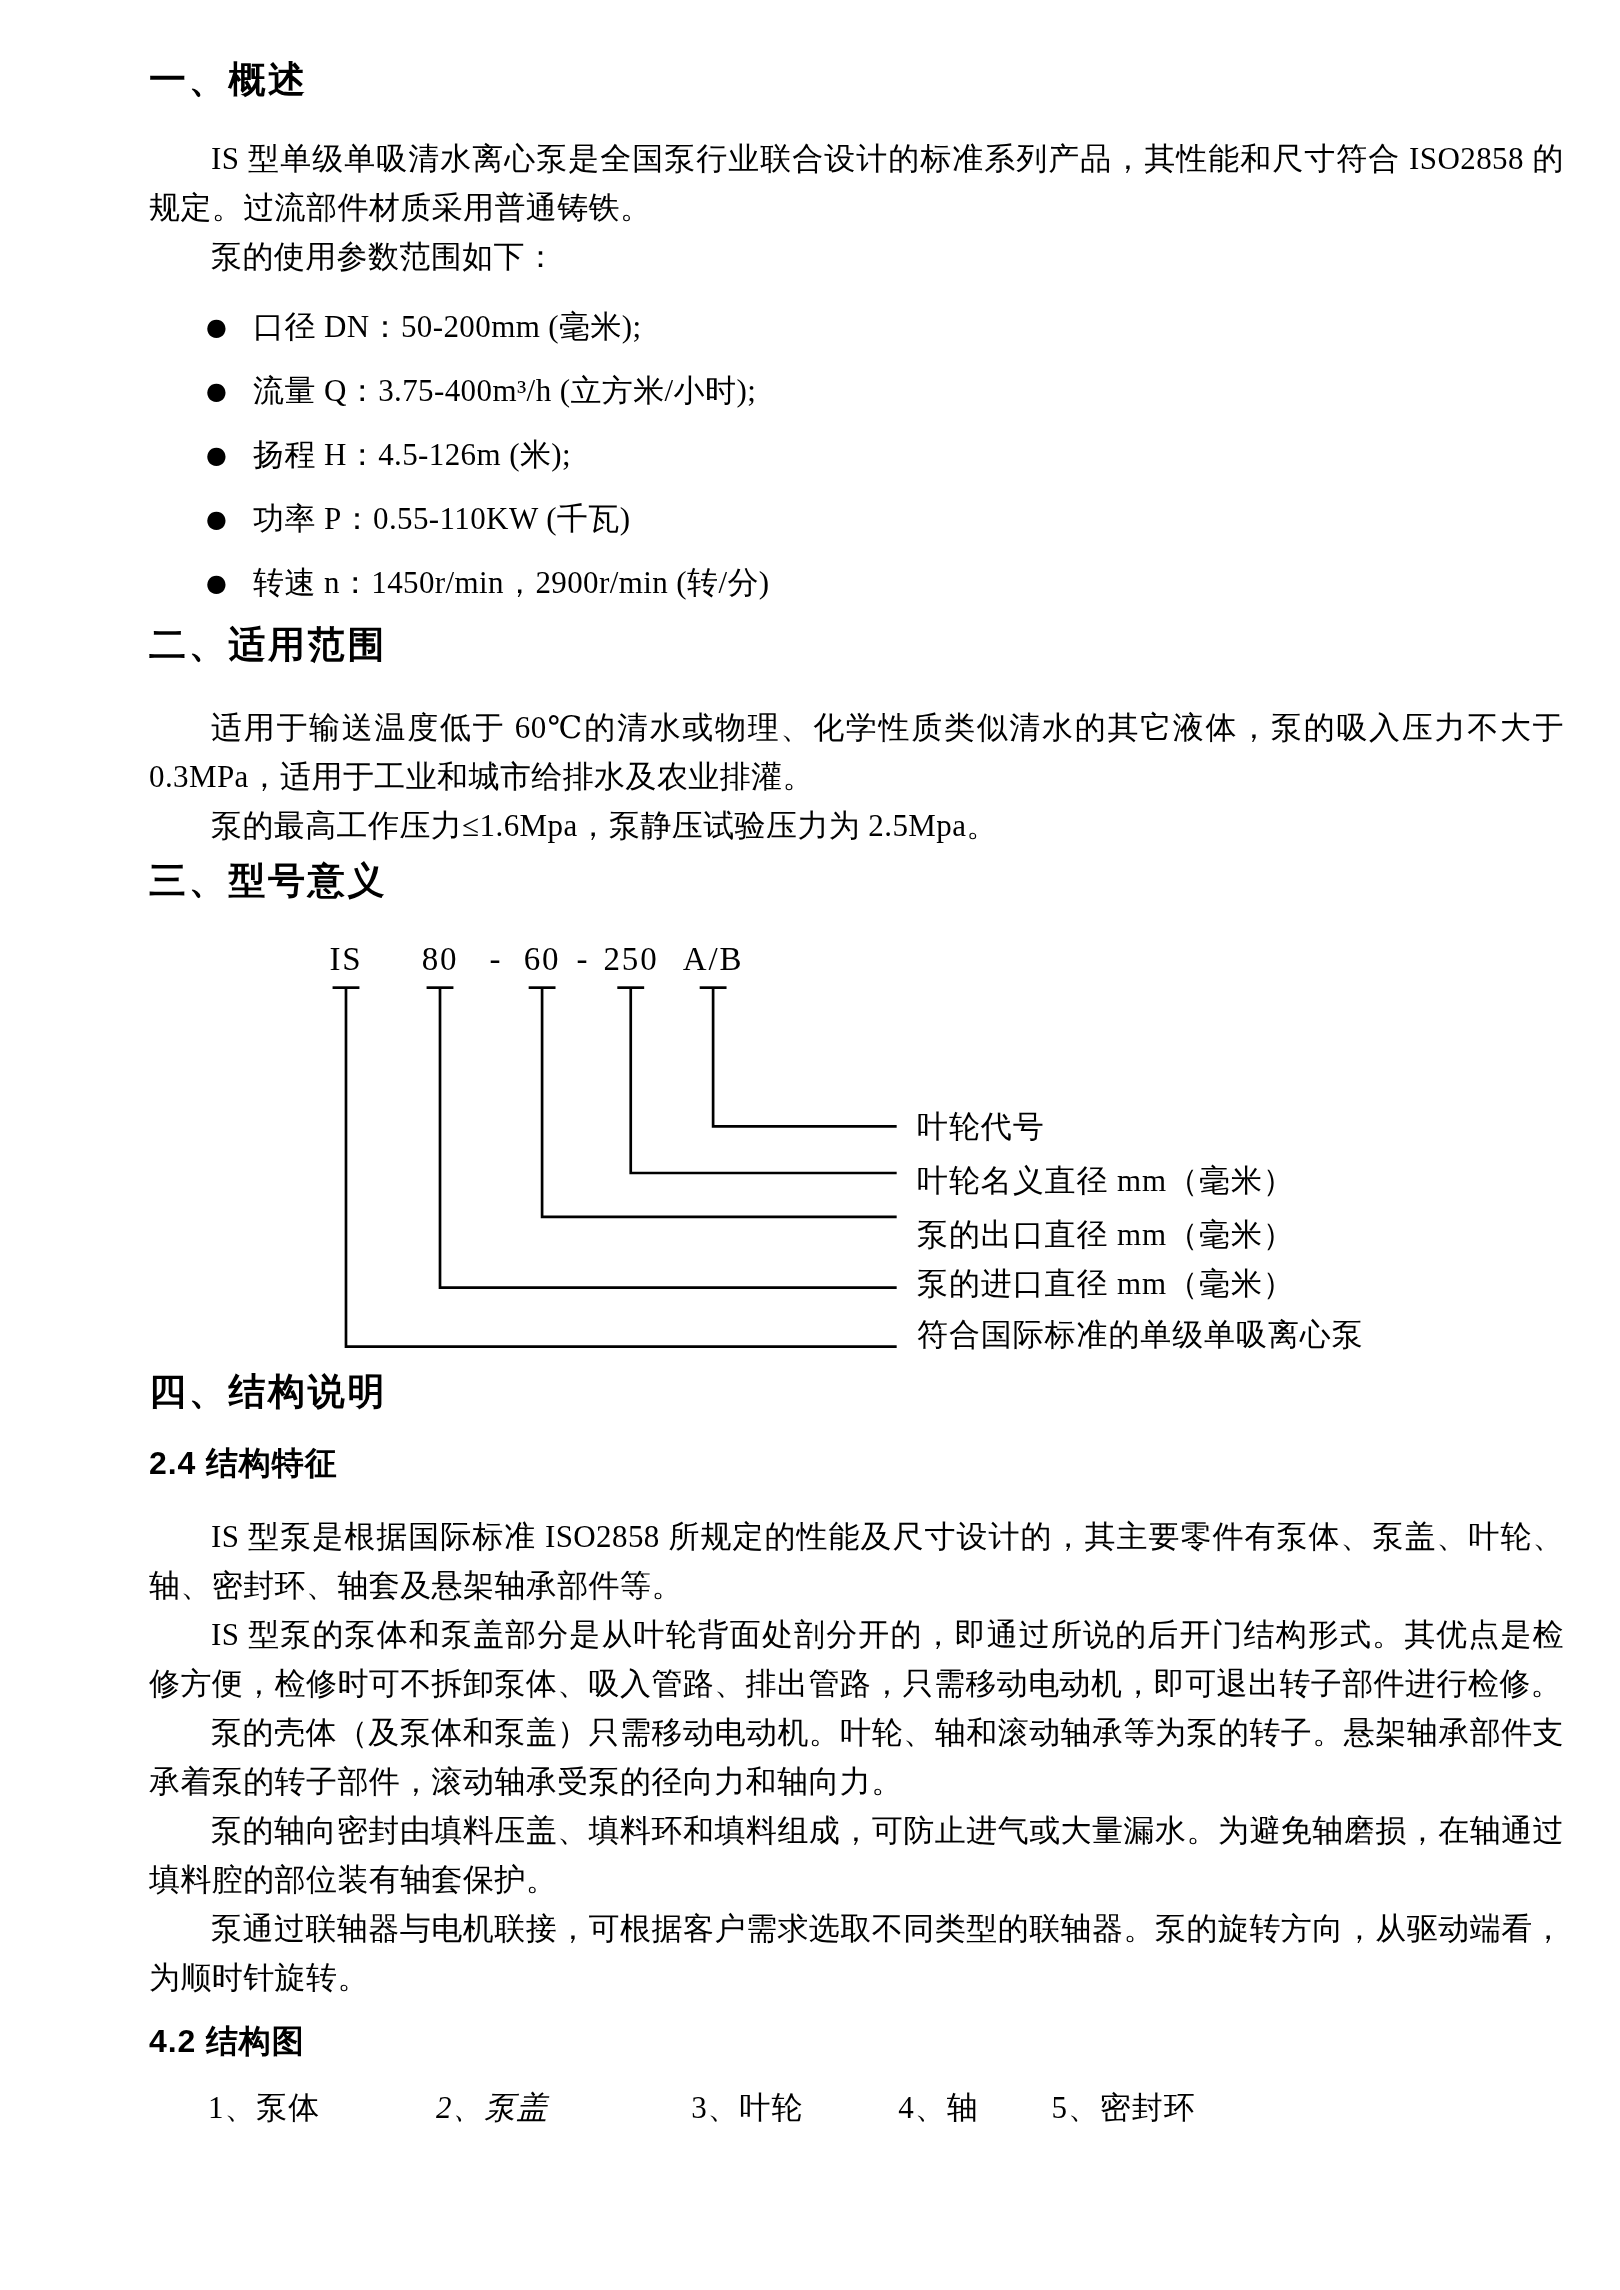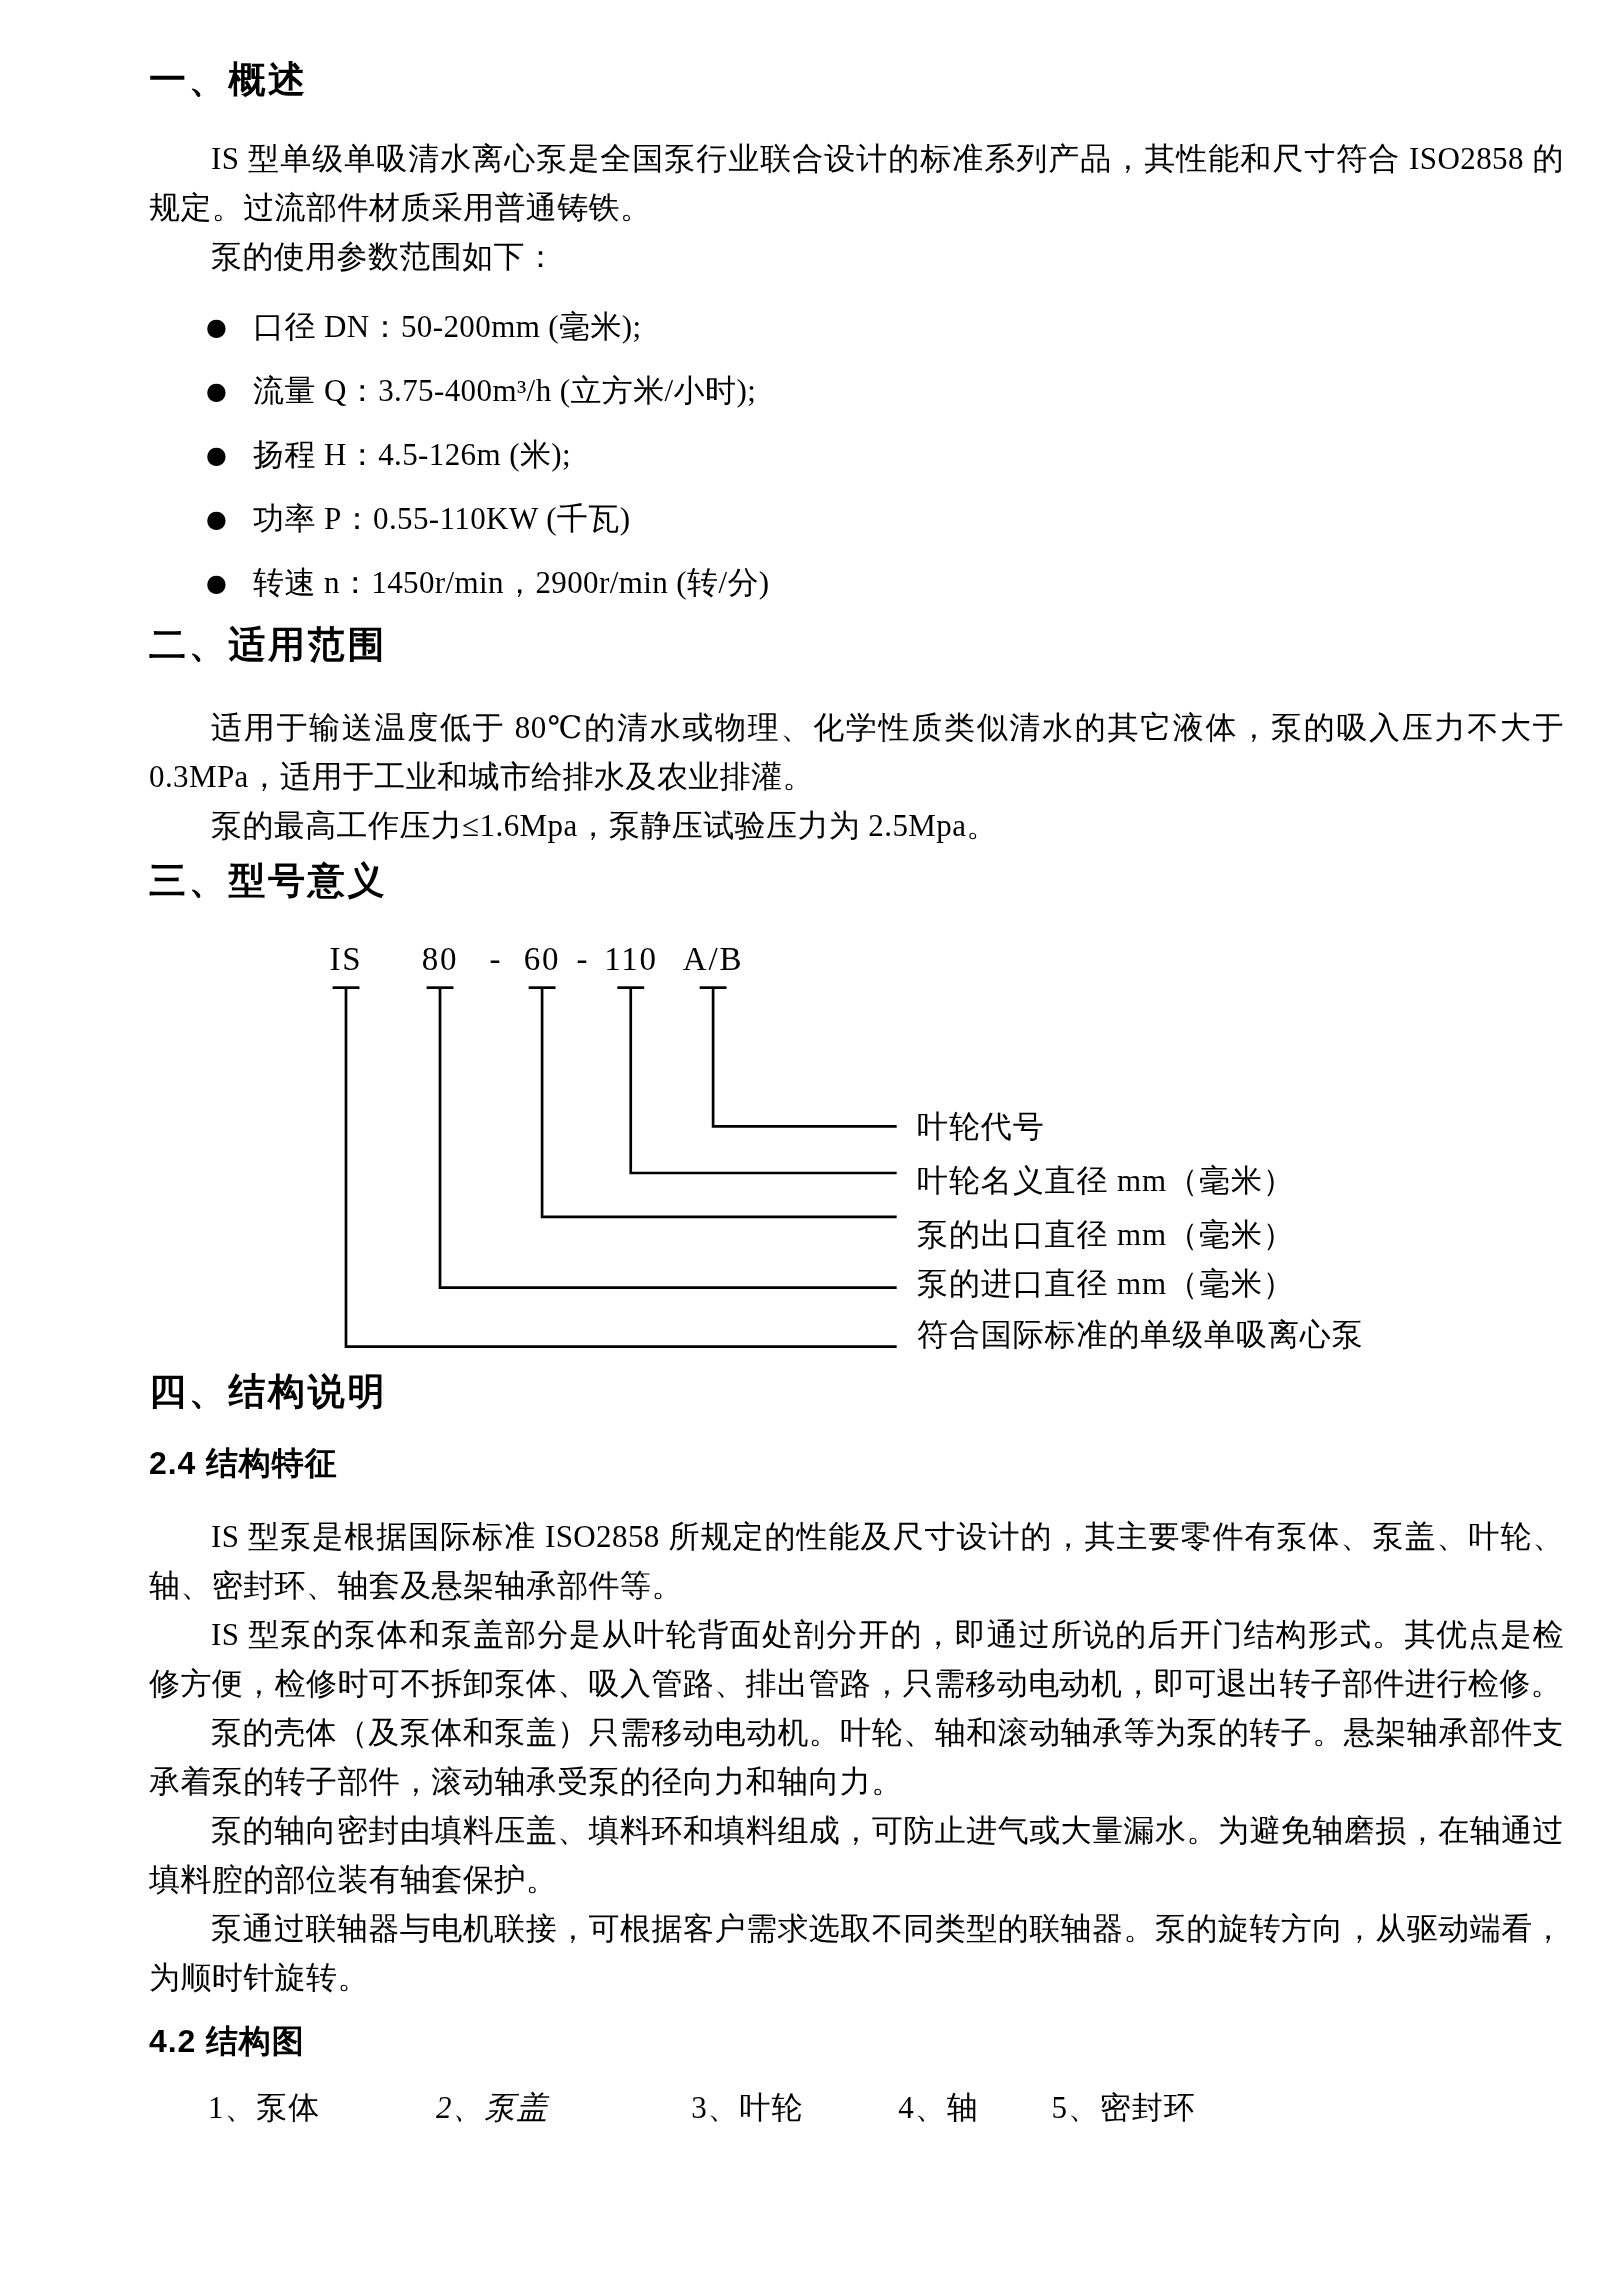--- a/index.html
+++ b/index.html
@@ -103,21 +103,21 @@
       </li>
       <li>
         <span class="bullet-dot">●</span>
         <span class="bullet-text">转速 n：1450r/min，2900r/min (转/分)</span>
       </li>
     </ul>
   </section>
 
   <section>
     <h1 class="sec-heading" id="h-application">二、适用范围</h1>
-    <p class="para">适用于输送温度低于 80℃的清水或物理、化学性质类似清水的其它液体，泵的吸入压力不大于 0.3MPa，适用于工业和城市给排水及农业排灌。</p>
+    <p class="para">适用于输送温度低于 60℃的清水或物理、化学性质类似清水的其它液体，泵的吸入压力不大于 0.3MPa，适用于工业和城市给排水及农业排灌。</p>
     <p class="para">泵的最高工作压力≤1.6Mpa，泵静压试验压力为 2.5Mpa。</p>
   </section>
 
   <section>
     <h1 class="sec-heading" id="h-model">三、型号意义</h1>
 
     <div class="diagram">
       <svg width="1387" height="421" viewBox="0 0 1549 470">
         <g stroke="#000" stroke-width="3" fill="none">
 
@@ -133,21 +133,21 @@
           <polyline points="538,52 538,259 835,259"></polyline>
           <polyline points="630,52 630,207 835,207"></polyline>
         </g>
       </svg>
 
       <span class="model-part mp0">IS</span>
       <span class="model-part mp1">80</span>
       <span class="model-part mp2">-</span>
       <span class="model-part mp3">60</span>
       <span class="model-part mp4">-</span>
-      <span class="model-part mp5">110</span>
+      <span class="model-part mp5">250</span>
       <span class="model-part mp6">A/B</span>
 
       <div class="callout co0">叶轮代号</div>
       <div class="callout co1">叶轮名义直径 mm（毫米）</div>
       <div class="callout co2">泵的出口直径 mm（毫米）</div>
       <div class="callout co3">泵的进口直径 mm（毫米）</div>
       <div class="callout co4">符合国际标准的单级单吸离心泵</div>
     </div>
   </section>
 

